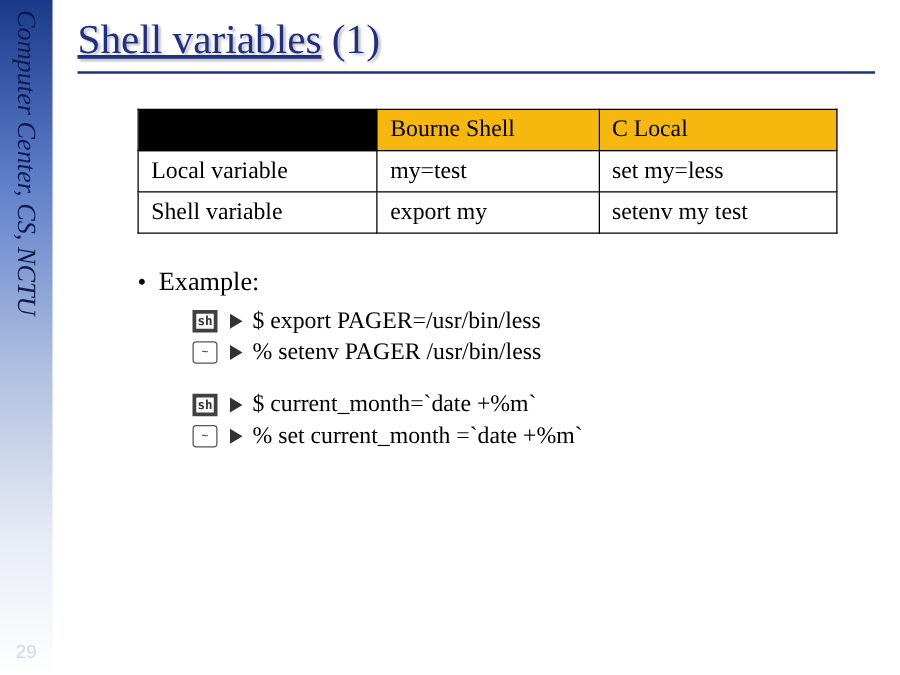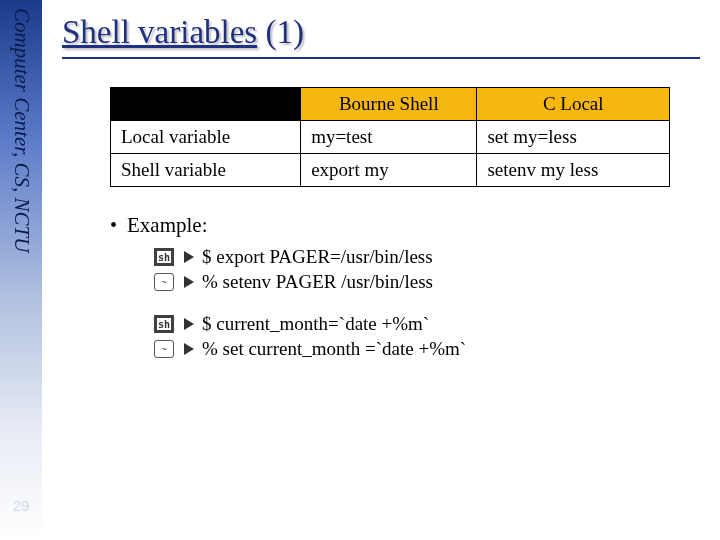--- a/index.html
+++ b/index.html
@@ -29,21 +29,21 @@
     font-family: Georgia, "Times New Roman", serif;
     font-style: italic;
     font-size: 21px;
     color: #0a1a4a;
     white-space: nowrap;
     padding-left: 8px;
   }
   .page-num {
     position: absolute;
     left: 0;
-    bottom: 26px;
+    bottom: 10px;
     width: 42px;
     text-align: center;
     font-family: Arial, sans-serif;
     font-size: 15px;
     color: #d0d8ec;
   }
   .content {
     position: absolute;
     left: 62px;
     top: 14px;
@@ -84,21 +84,20 @@
     font-size: 19px;
   }
   table.shell td, table.shell th {
     border: 1.5px solid #000;
     padding: 5px 10px;
     text-align: left;
     font-weight: normal;
   }
   table.shell tr.hdr td {
     background: #f6b70e;
-    text-align: center;
   }
   table.shell tr.hdr td:first-child {
     background: #000;
   }
   .sub-bullet {
     font-size: 21px;
     margin: 26px 0 8px 48px;
   }
   .sub-bullet .dot {
     font-size: 20px;
@@ -170,21 +169,21 @@
       <td>C Local</td>
     </tr>
     <tr>
       <td>Local variable</td>
       <td>my=test</td>
       <td>set my=less</td>
     </tr>
     <tr>
       <td>Shell variable</td>
       <td>export my</td>
-      <td>setenv my less</td>
+      <td>setenv my test</td>
     </tr>
   </tbody>
     </table>
 
   <div class="sub-bullet">
     <span class="dot">•</span><span>Example:</span>
   </div>
 
   <div class="ex-group">
     <div class="ex-row">

